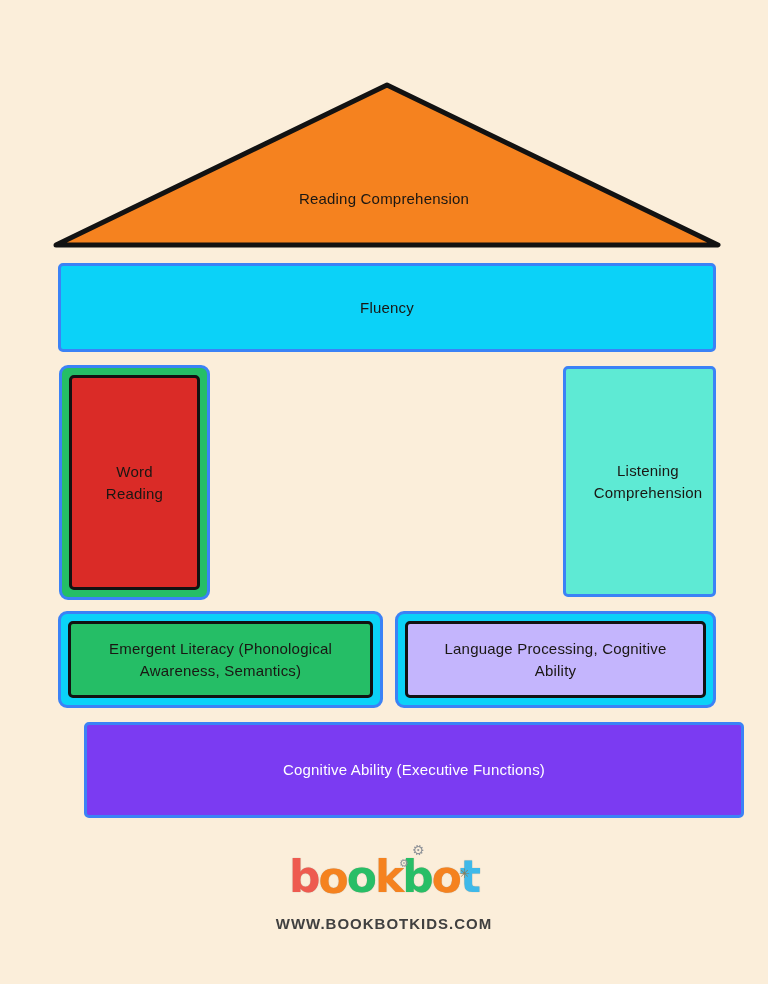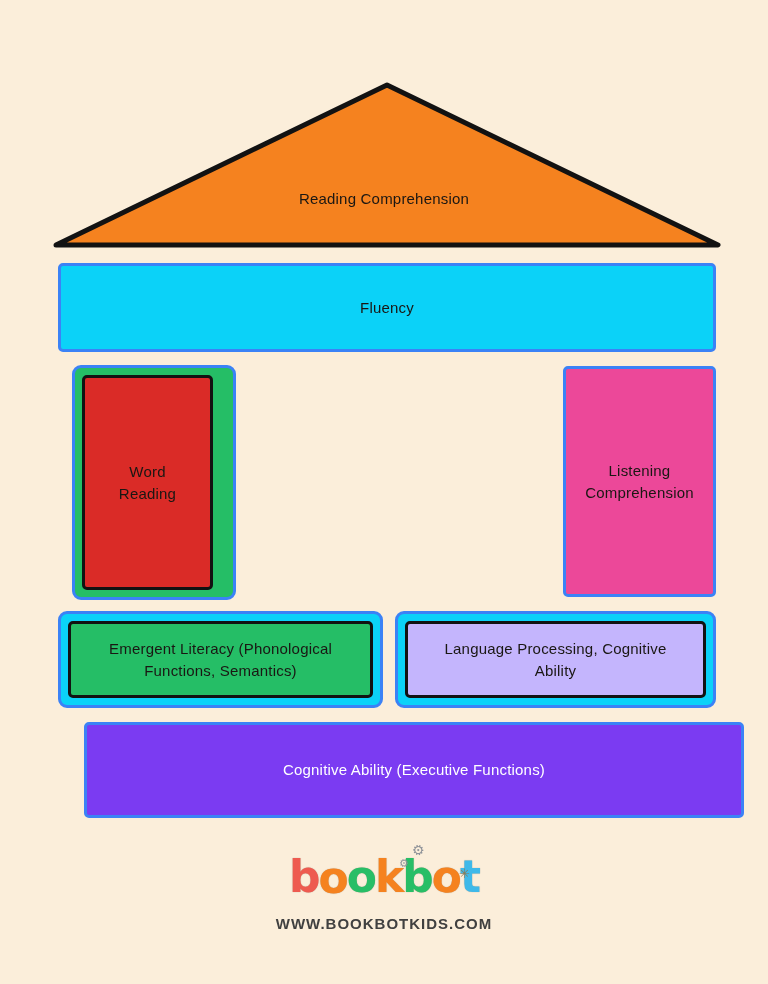--- a/index.html
+++ b/index.html
@@ -34,21 +34,21 @@
   .roof-svg { position: absolute; left: 0; top: 0; width: 768px; height: 260px; }
   .roof-label {
     position: absolute;
     left: 0; top: 188px;
     width: 768px;
     text-align: center;
   }
   
   .fluency { left: 58px; top: 263px; width: 658px; height: 89px; border-radius: 5px; }
   
-  .pillar-left-outer  { left: 59px;  top: 365px; width: 164px; height: 235px; border-radius: 9px; margin-left: 13px; }
+  .pillar-left-outer  { left: 59px;  top: 365px; width: 151px; height: 235px; border-radius: 9px; }
   .pillar-left-inner  { left: 7px;   top: 7px;   width: 131px; height: 215px; border-radius: 5px; position: absolute; border: 3px solid #121212; box-sizing: border-box; display:flex; align-items:center; justify-content:center; text-align:center;}
   .pillar-right       { left: 563px; top: 366px; width: 153px; height: 231px; border-radius: 5px; }
   
   .found-left-outer   { left: 58px;  top: 611px; width: 325px; height: 97px; border-radius: 9px; }
   .found-right-outer  { left: 395px; top: 611px; width: 321px; height: 97px; border-radius: 9px; }
   .found-inner {
     position: absolute;
     left: 7px; top: 7px; right: 7px; bottom: 7px;
     border: 3px solid #121212;
     border-radius: 5px;
@@ -114,27 +114,27 @@
   <div class="box fluency" style="background-color: rgb(11, 210, 248);">
     <span class="label">Fluency</span>
   </div>
 
   <div class="box pillar-left-outer" style="background-color: rgb(37, 190, 102);">
     <div class="pillar-left-inner" style="background-color: rgb(218, 43, 39);">
       <span class="label" style="max-width:90px;">Word Reading</span>
     </div>
   </div>
 
-  <div class="box pillar-right" style="background-color: #ec4899;">
+  <div class="box pillar-right" style="background-color: #5eead4; justify-content: flex-end;">
     <span class="label" style="max-width:130px;">Listening Comprehension</span>
   </div>
 
   <div class="box found-left-outer" style="background-color: rgb(11, 210, 248);">
     <div class="found-inner" style="background-color: rgb(37, 190, 102);">
-      <span class="label">Emergent Literacy (Phonological Functions, Semantics)</span>
+      <span class="label">Emergent Literacy (Phonological Awareness, Semantics)</span>
     </div>
   </div>
 
   <div class="box found-right-outer" style="background-color: rgb(11, 210, 248);">
     <div class="found-inner" style="background-color: #c4b5fd;">
       <span class="label" style="max-width:230px;">Language Processing, Cognitive Ability</span>
     </div>
   </div>
 
   <div class="box base-bar" style="background-color: rgb(123, 59, 242);">

